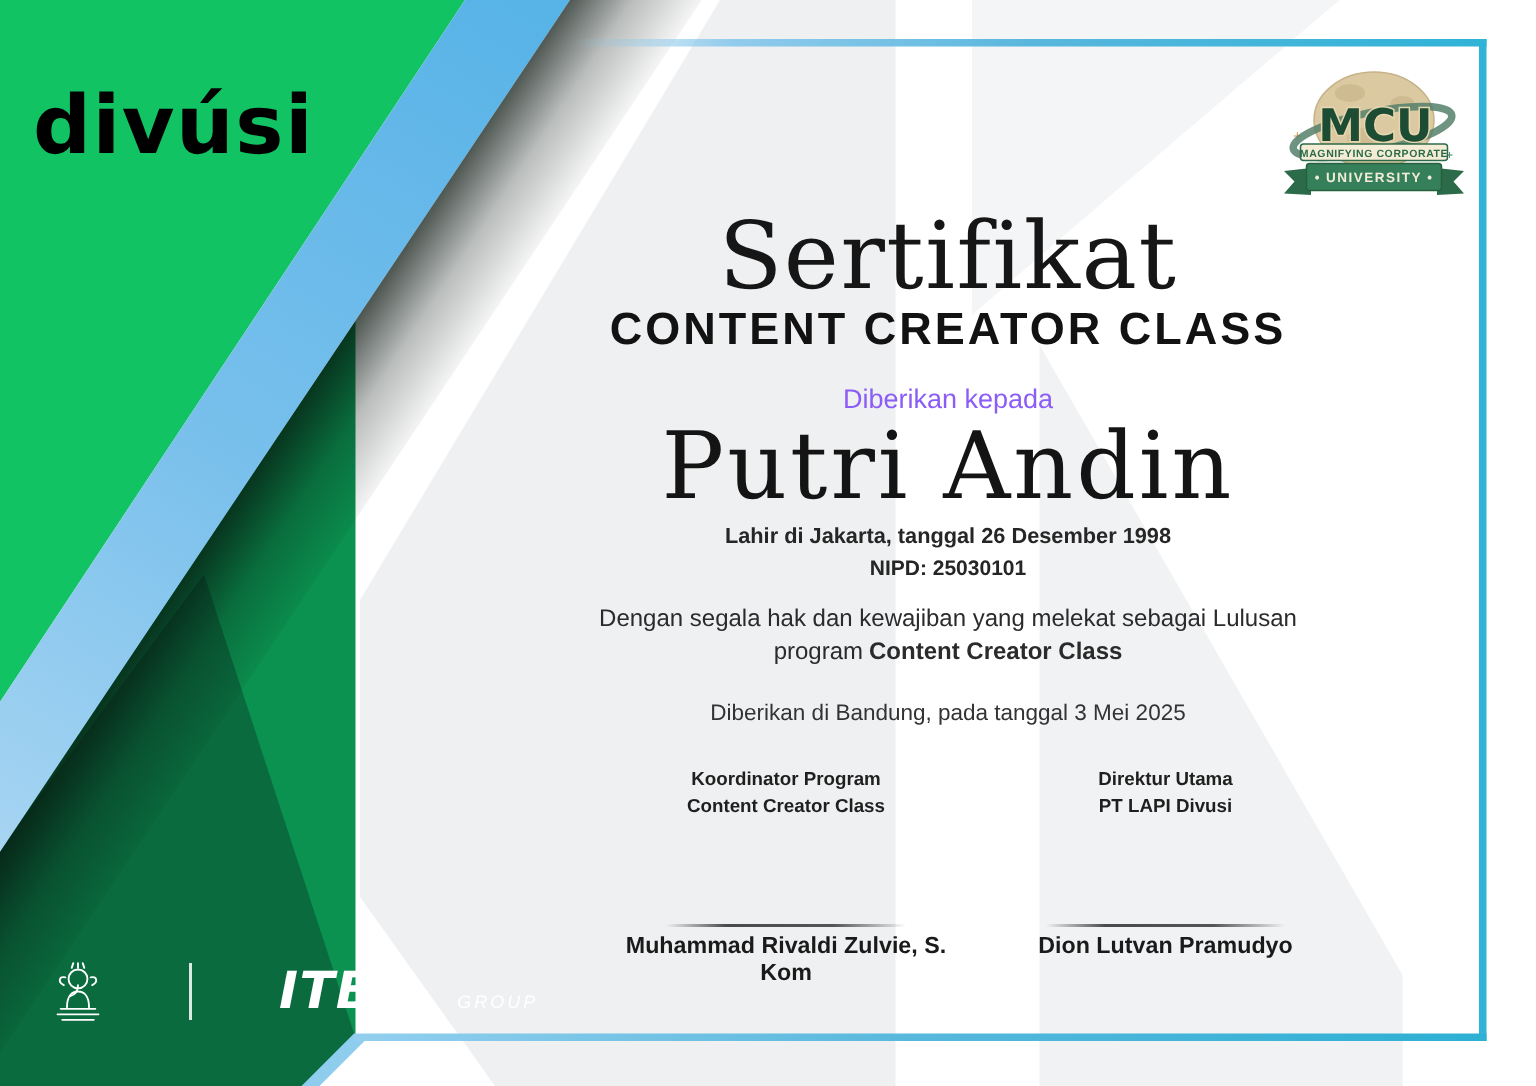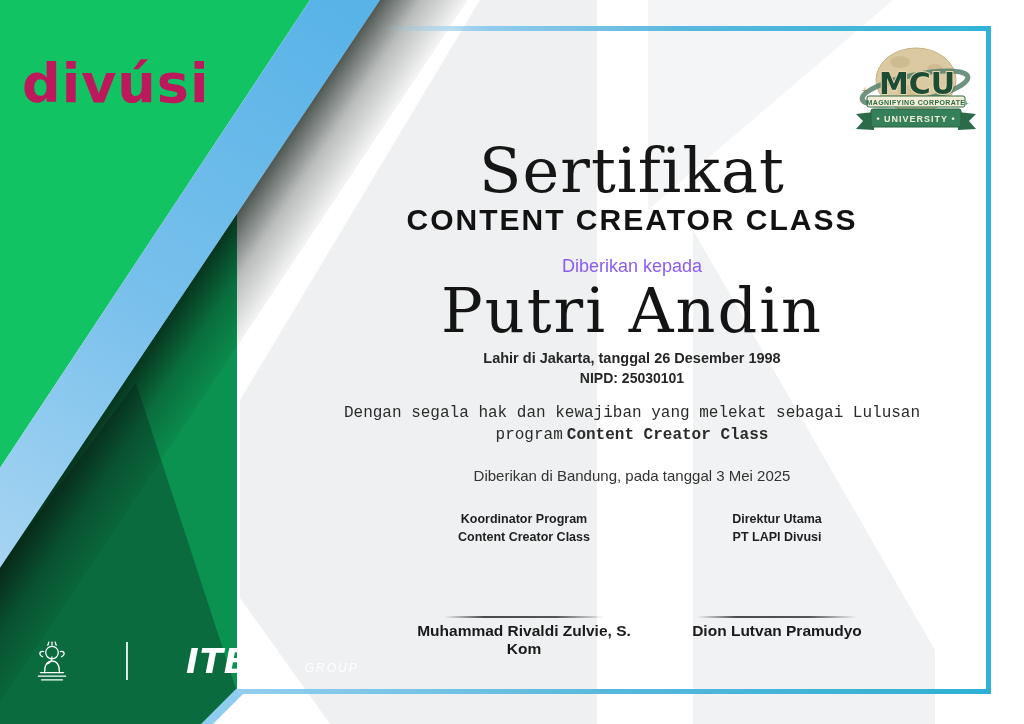--- a/index.html
+++ b/index.html
@@ -3,39 +3,39 @@
 <meta charset="utf-8">
 <style>
   html,body{margin:0;padding:0;background:#ffffff;}
   .stage{position:relative;width:1024px;height:724px;overflow:hidden;background:#ffffff;
          font-family:"Liberation Sans",sans-serif;color:#141414;}
   .bg{position:absolute;left:0;top:0;width:1024px;height:724px;}
   .serif{font-family:"DejaVu Serif",serif;}
 
   
   .divusi{position:absolute;left:22px;top:52px;font-family:"DejaVu Sans",sans-serif;
-          font-weight:700;font-size:54px;letter-spacing:1px;color:#be185d;}
+          font-weight:700;font-size:54px;letter-spacing:1px;color:#000000;}
   .badge{position:absolute;left:854px;top:42px;width:126px;height:106px;}
   .itb{position:absolute;left:34px;top:640px;display:flex;align-items:center;color:#fff;gap:48px;}
   .itb-sep{width:2px;height:38px;background:rgba(255,255,255,.85);margin:0 10px 0 8px;}
   .itb-name{font-family:"DejaVu Sans",sans-serif;font-weight:800;font-style:italic;
             font-size:34px;letter-spacing:1px;line-height:1;}
   .itb-suffix{font-style:italic;font-weight:400;font-size:12px;letter-spacing:2px;
               margin:14px 0 0 6px;}
 
   
   .content{position:absolute;left:240px;top:0;width:784px;height:724px;}
   .c{position:absolute;left:0;width:100%;text-align:center;}
   .title{top:134px;font-size:62px;color:#161616;letter-spacing:1px;}
   .subtitle{top:203px;font-size:30px;font-weight:800;letter-spacing:2px;color:#121212;}
   .given{top:256px;font-size:18px;color:#8b5cf6;}
   .name{top:274px;font-size:62px;color:#141414;letter-spacing:2px;}
   .birth{top:350px;font-size:14.5px;font-weight:600;color:#262626;}
   .nipd{top:370px;font-size:14px;font-weight:600;color:#262626;text-align:center;}
-  .statement{top:402px;font-size:16px;color:#2b2b2b;line-height:1.38;font-family:Liberation Mono, monospace;}
+  .statement{top:402px;font-size:16px;color:#2b2b2b;line-height:1.38;}
   .statement b{margin-left:4px;}
   .issue{top:467px;font-size:15px;color:#333333;text-align:center;}
 
   .sig{position:absolute;top:510px;width:240px;height:140px;}
   .sig-left{left:164px;}  
   .sig-right{left:417px;} 
   .role{position:absolute;top:0;width:100%;text-align:center;font-size:12.5px;
         font-weight:700;line-height:1.45;color:#1f1f1f;}
   .sig-line{position:absolute;top:106px;left:50%;transform:translateX(-50%);width:160px;height:2px;
         background:linear-gradient(90deg,rgba(70,70,70,0),#4a4a4a 25%,#555 70%,rgba(70,70,70,0));}

